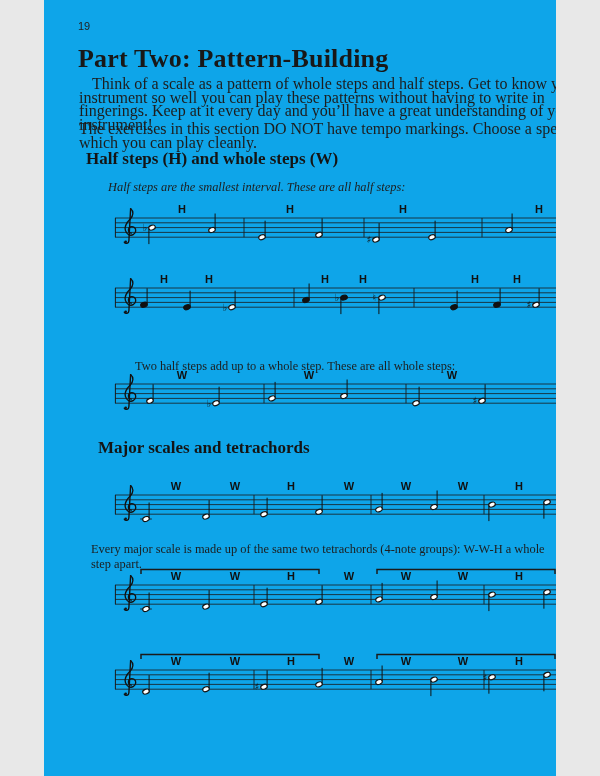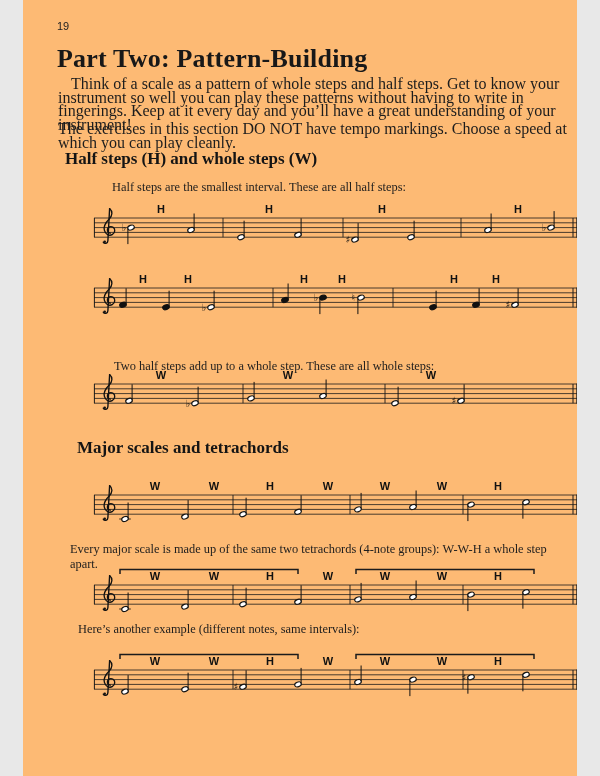--- a/index.html
+++ b/index.html
@@ -1,32 +1,32 @@
 <!DOCTYPE html>
 <html><head>
 <meta charset="utf-8">
 <style>
   html,body{margin:0;padding:0;background:#e8e8e8;}
   .page{
-    position:relative;width:554px;height:776px;background:#fdba74;
+    position:relative;width:512px;height:776px;background:#0ea5e9;
     font-family:"Liberation Serif","DejaVu Serif",serif;color:#1d1d1d;
     overflow:hidden;margin:0 auto;
   }
   .abs{position:absolute;}
   .pagenum{left:34px;top:20px;font-family:"Liberation Sans","DejaVu Sans",sans-serif;
     font-size:11px;color:#222;}
   .title{left:34px;top:44px;font-size:26px;letter-spacing:.2px;color:#181818;}
   .body{left:35px;width:536px;font-size:16px;line-height:13.6px;text-align:left;}
   .p1{top:77px;text-indent:13px;}
   .p2{top:122px;}
   .h2{font-size:17px;font-weight:bold;color:#141414;}
   .h2a{left:42px;top:149px;}
   .h2b{left:46px;top:430px;}
   .cap{font-size:12.4px;}
-  .cap1{left:89px;top:180px;}
+  .cap1{left:64px;top:180px;font-style:italic;}
   .cap2{left:75px;top:343px;}
   .cap3{left:51px;top:456px;}
   .cap4{left:43px;top:538px;}
   .cap5{left:55px;top:622px;}
   .staff{left:70px;width:492px;height:64px;}
   .s0{top:198px;} .s1{top:268px;} .s2{top:364px;}
   .s3{top:475px;} .s4{top:565px;} .s5{top:650px;}
   svg{display:block;}
 </style>
 </head>
@@ -326,21 +326,20 @@
           <ellipse rx="3.4" ry="2.35" fill="#fff" stroke="#111" stroke-width="1.15"></ellipse>
         </g>
         <line x1="374.9" y1="30.6" x2="374.9" y2="46.1" stroke="#111" stroke-width="1"></line>
         <g transform="translate(433,27.200000000000003) rotate(-21)">
           <ellipse rx="3.4" ry="2.35" fill="#fff" stroke="#111" stroke-width="1.15"></ellipse>
         </g>
         <line x1="429.9" y1="28.200000000000003" x2="429.9" y2="43.7" stroke="#111" stroke-width="1"></line>
       </svg>
     </div>
 
-  <p class="abs cap cap5" style="margin:0;">Here’s another example (different notes, same intervals):</p>
   <div class="abs staff s5">
       <svg viewBox="0 0 492 64" width="492" height="64">
         <line x1="1" y1="20" x2="486" y2="20" stroke="#1b1b1b" stroke-width="0.8"></line>
         <line x1="1" y1="24.8" x2="486" y2="24.8" stroke="#1b1b1b" stroke-width="0.8"></line>
         <line x1="1" y1="29.6" x2="486" y2="29.6" stroke="#1b1b1b" stroke-width="0.8"></line>
         <line x1="1" y1="34.4" x2="486" y2="34.4" stroke="#1b1b1b" stroke-width="0.8"></line>
         <line x1="1" y1="39.2" x2="486" y2="39.2" stroke="#1b1b1b" stroke-width="0.8"></line>
         <line x1="1.4" y1="20" x2="1.4" y2="39.2" stroke="#1b1b1b" stroke-width="1"></line>
         <line x1="140" y1="20" x2="140" y2="39.2" stroke="#1b1b1b" stroke-width="0.9"></line>
         <line x1="257" y1="20" x2="257" y2="39.2" stroke="#1b1b1b" stroke-width="0.9"></line>

